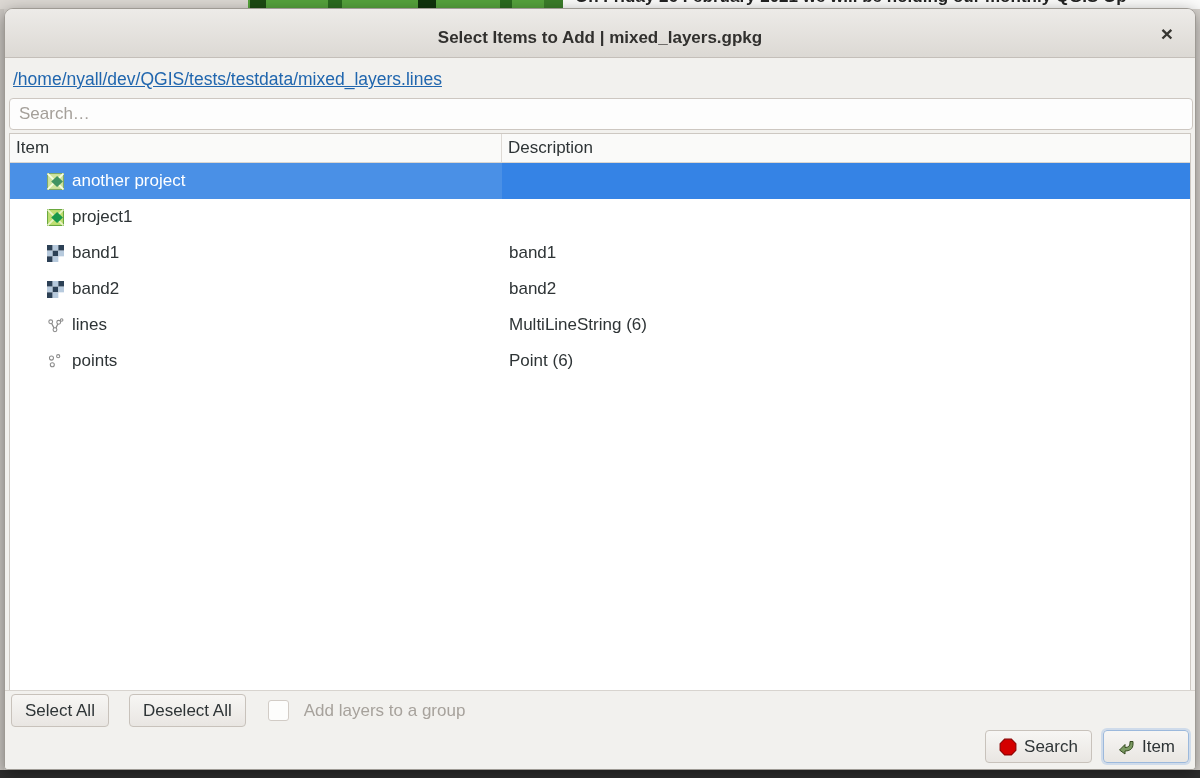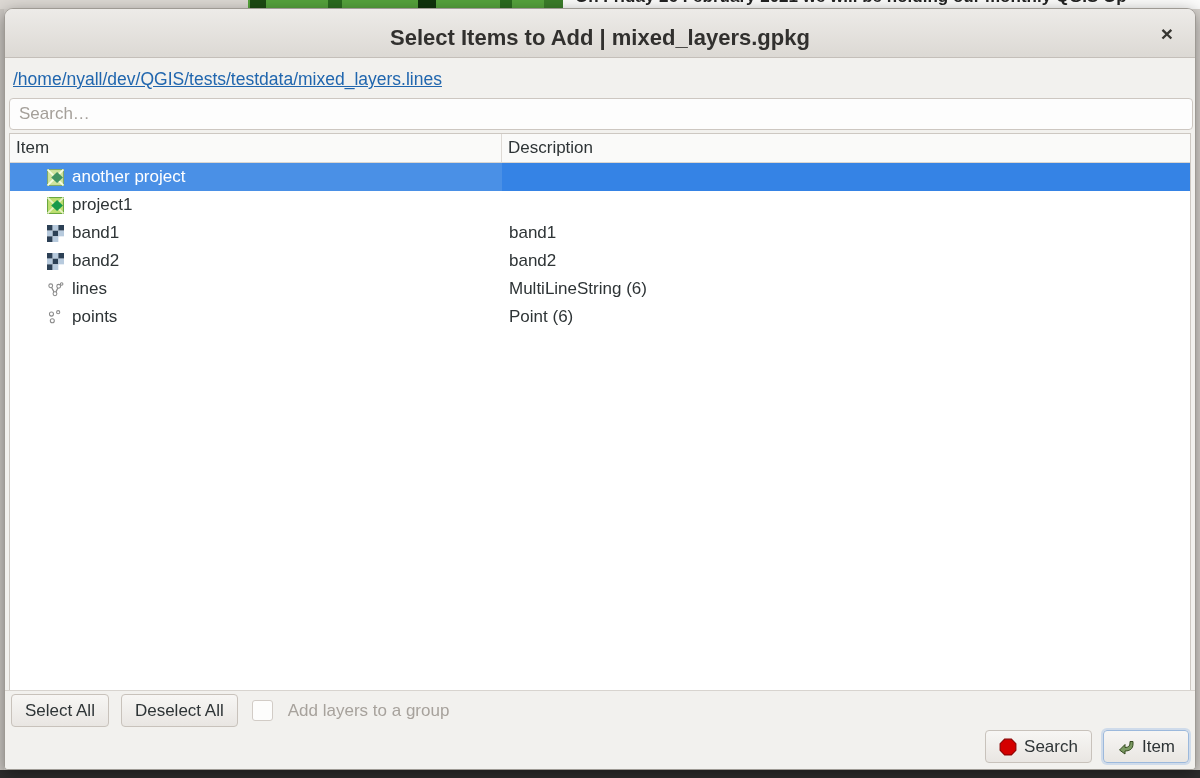--- a/index.html
+++ b/index.html
@@ -22,62 +22,62 @@
     position:absolute; left:4px; top:8px; width:1192px; height:762px;
     background:#f2f1ee; border:1px solid #9e9a94; box-sizing:border-box;
     border-radius:9px 9px 4px 4px; box-shadow:0 4px 16px rgba(0,0,0,.4);
     overflow:hidden;
   }
   .titlebar {
     height:48px; background:linear-gradient(#edebe8,#dcd9d4);
     border-bottom:1px solid #c4bfb9; position:relative;
     display:flex; align-items:center; justify-content:center;
   }
-  .titlebar .title { font-size:22px; font-weight:700; color:#31302e;margin-top:9px; }
+  .titlebar .title { font-size:17px; font-weight:700; color:#31302e;margin-top:9px; }
   .titlebar .close {
     position:absolute; right:16px; top:50%; transform:translateY(-50%);
     font-size:21px; font-weight:700; color:#363531; line-height:1; cursor:default;
     padding:2px 6px;
   }
   .path-row { margin:11px 8px 0 8px; }
   .path-link { font-size:17.5px; color:#2066ae; text-decoration:underline; cursor:pointer; }
   .search {
     display:block; box-sizing:border-box; margin:8px 4px 0 4px; width:1184px; height:32px;
     border:1px solid #cdc7c1; border-radius:4px; background:#fdfdfd;
     padding:12px 9px; font-size:17px; font-family:inherit; color:#2e3436; outline:none;
   }
   .search::placeholder { color:#a49f99; opacity:1; }
   .table {
     margin:3px 4px 0 4px; height:562px; box-sizing:border-box;
     background:#ffffff; border:1px solid #cdc8c2;
   }
   .thead { display:flex; height:28px; background:#fafaf9; border-bottom:1px solid #dad6d1; align-items:center; font-size:17px; }
   .th-item { width:492px; padding-left:6px; box-sizing:border-box; border-right:1px solid #dedad5; height:100%; display:flex; align-items:center; }
   .th-desc { flex:1; padding-left:6px; height:100%; display:flex; align-items:center; }
-  .row { display:flex; height:28px; align-items:stretch; font-size:17px;border-radius:6px; }
+  .row { display:flex; height:36px; align-items:stretch; font-size:17px;border-radius:6px; }
   .row .c1 { width:492px; box-sizing:border-box; padding-left:37px; display:flex; align-items:center; gap:8px; }
   .row .c2 { flex:1; padding-left:7px; display:flex; align-items:center; }
   .row.selected .c1 { background:#4a90e6; color:#ffffff; }
   .row.selected .c2 { background:#3583e5; color:#ffffff; }
   .row .icon { width:17px; height:17px; display:inline-flex; flex:none; }
   .row .icon svg { width:17px; height:17px; }
   .row.selected .icon svg { filter:saturate(.6) brightness(1.05); }
   
   .footer {
     position:absolute; left:0; right:0; bottom:0; height:78px;
     background:#f2f1ee; border-top:1px solid #d8d4cf;
   }
   .btn {
     display:inline-flex; align-items:center; justify-content:center; gap:7px;
     height:33px; padding:0 13px; font-size:17px; font-family:inherit; color:#2e3436;
     background:linear-gradient(#f7f6f4,#e9e6e2); border:1px solid #c8c2bb;
     border-radius:4px; box-sizing:border-box; cursor:default;
   }
   .footer-left { position:absolute; left:6px; top:3px; display:flex; align-items:center; }
-  .footer-left .btn { margin-right:12px; }
+  .footer-left .btn { margin-right:20px; }
   .chk-wrap { display:flex; align-items:center; gap:15px; margin-left:2px; }
   .chk { width:21px; height:21px; background:#fdfdfc; border:1px solid #d2ccc6; border-radius:3px; box-sizing:border-box; }
   .chk-label { font-size:17px; color:#a7a29c; }
   .footer-right { position:absolute; right:6px; bottom:6px; display:flex; gap:11px; }
   .btn.default { border:1px solid #9cb9dc; box-shadow:0 0 0 2px rgba(150,185,230,.38); }
   .btn .bicon { width:18px; height:18px; display:inline-flex; }
   .btn .bicon svg { width:18px; height:18px; }
 </style>
 </head>
 <body>

